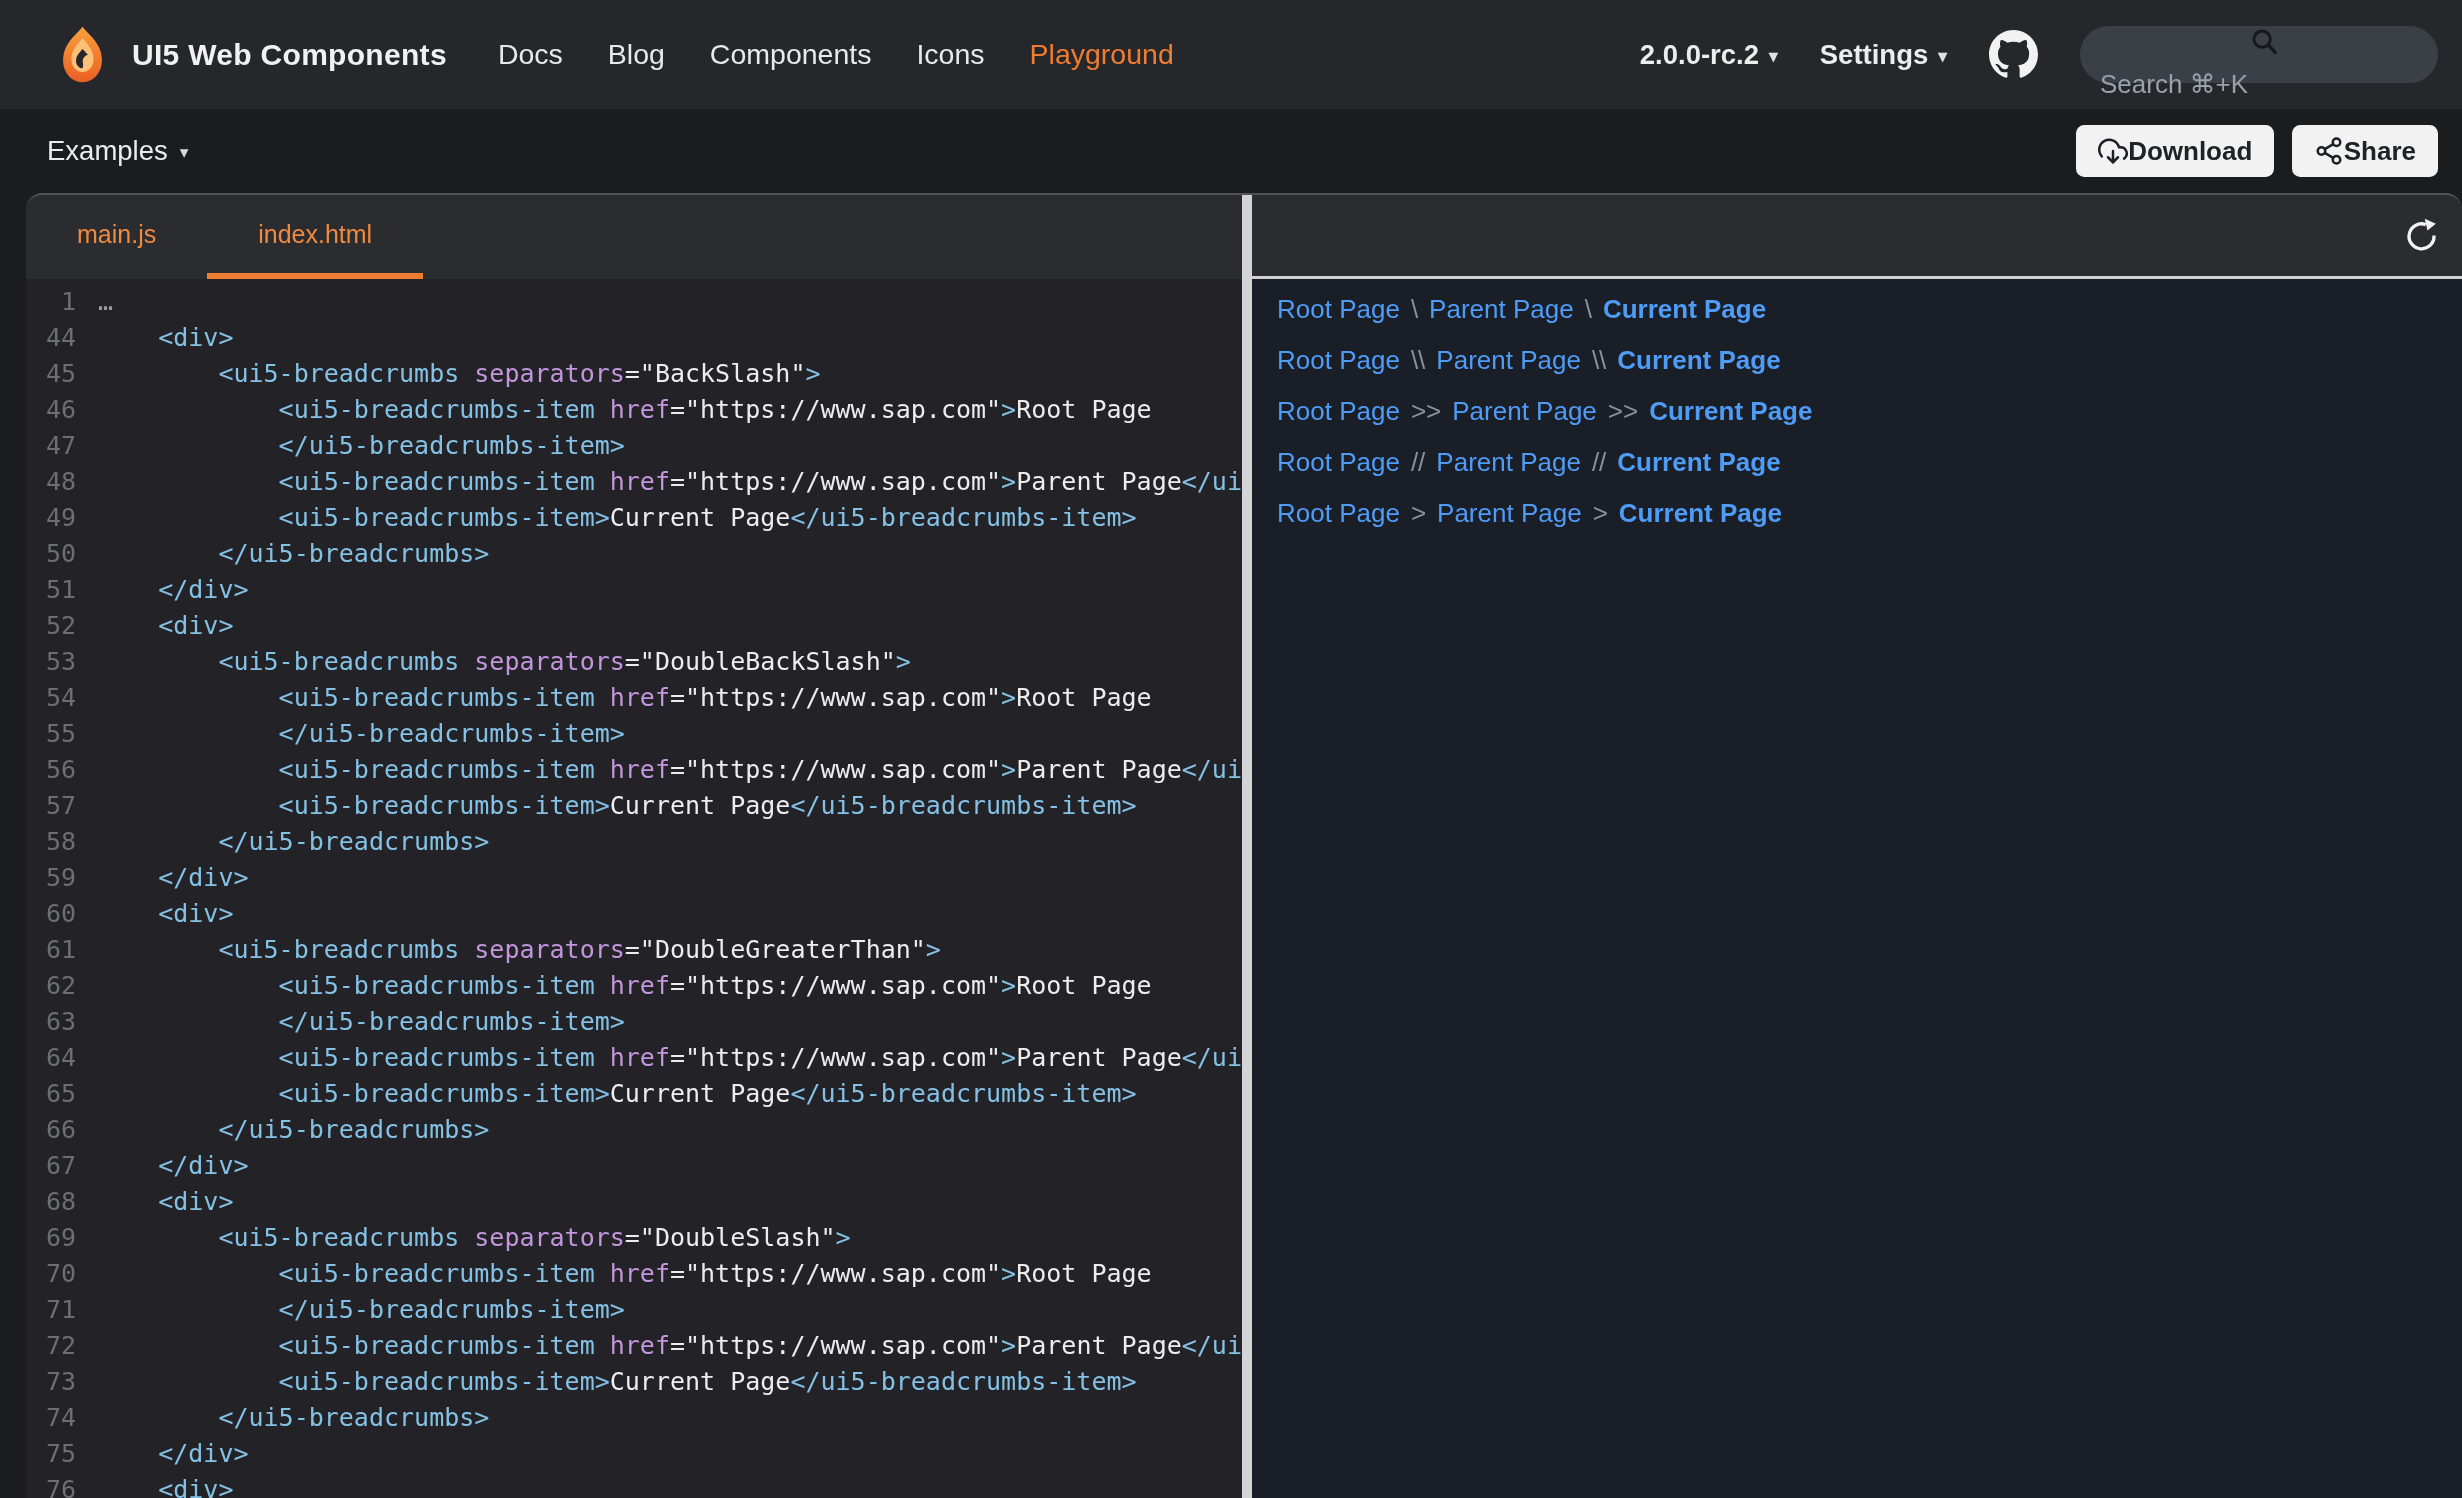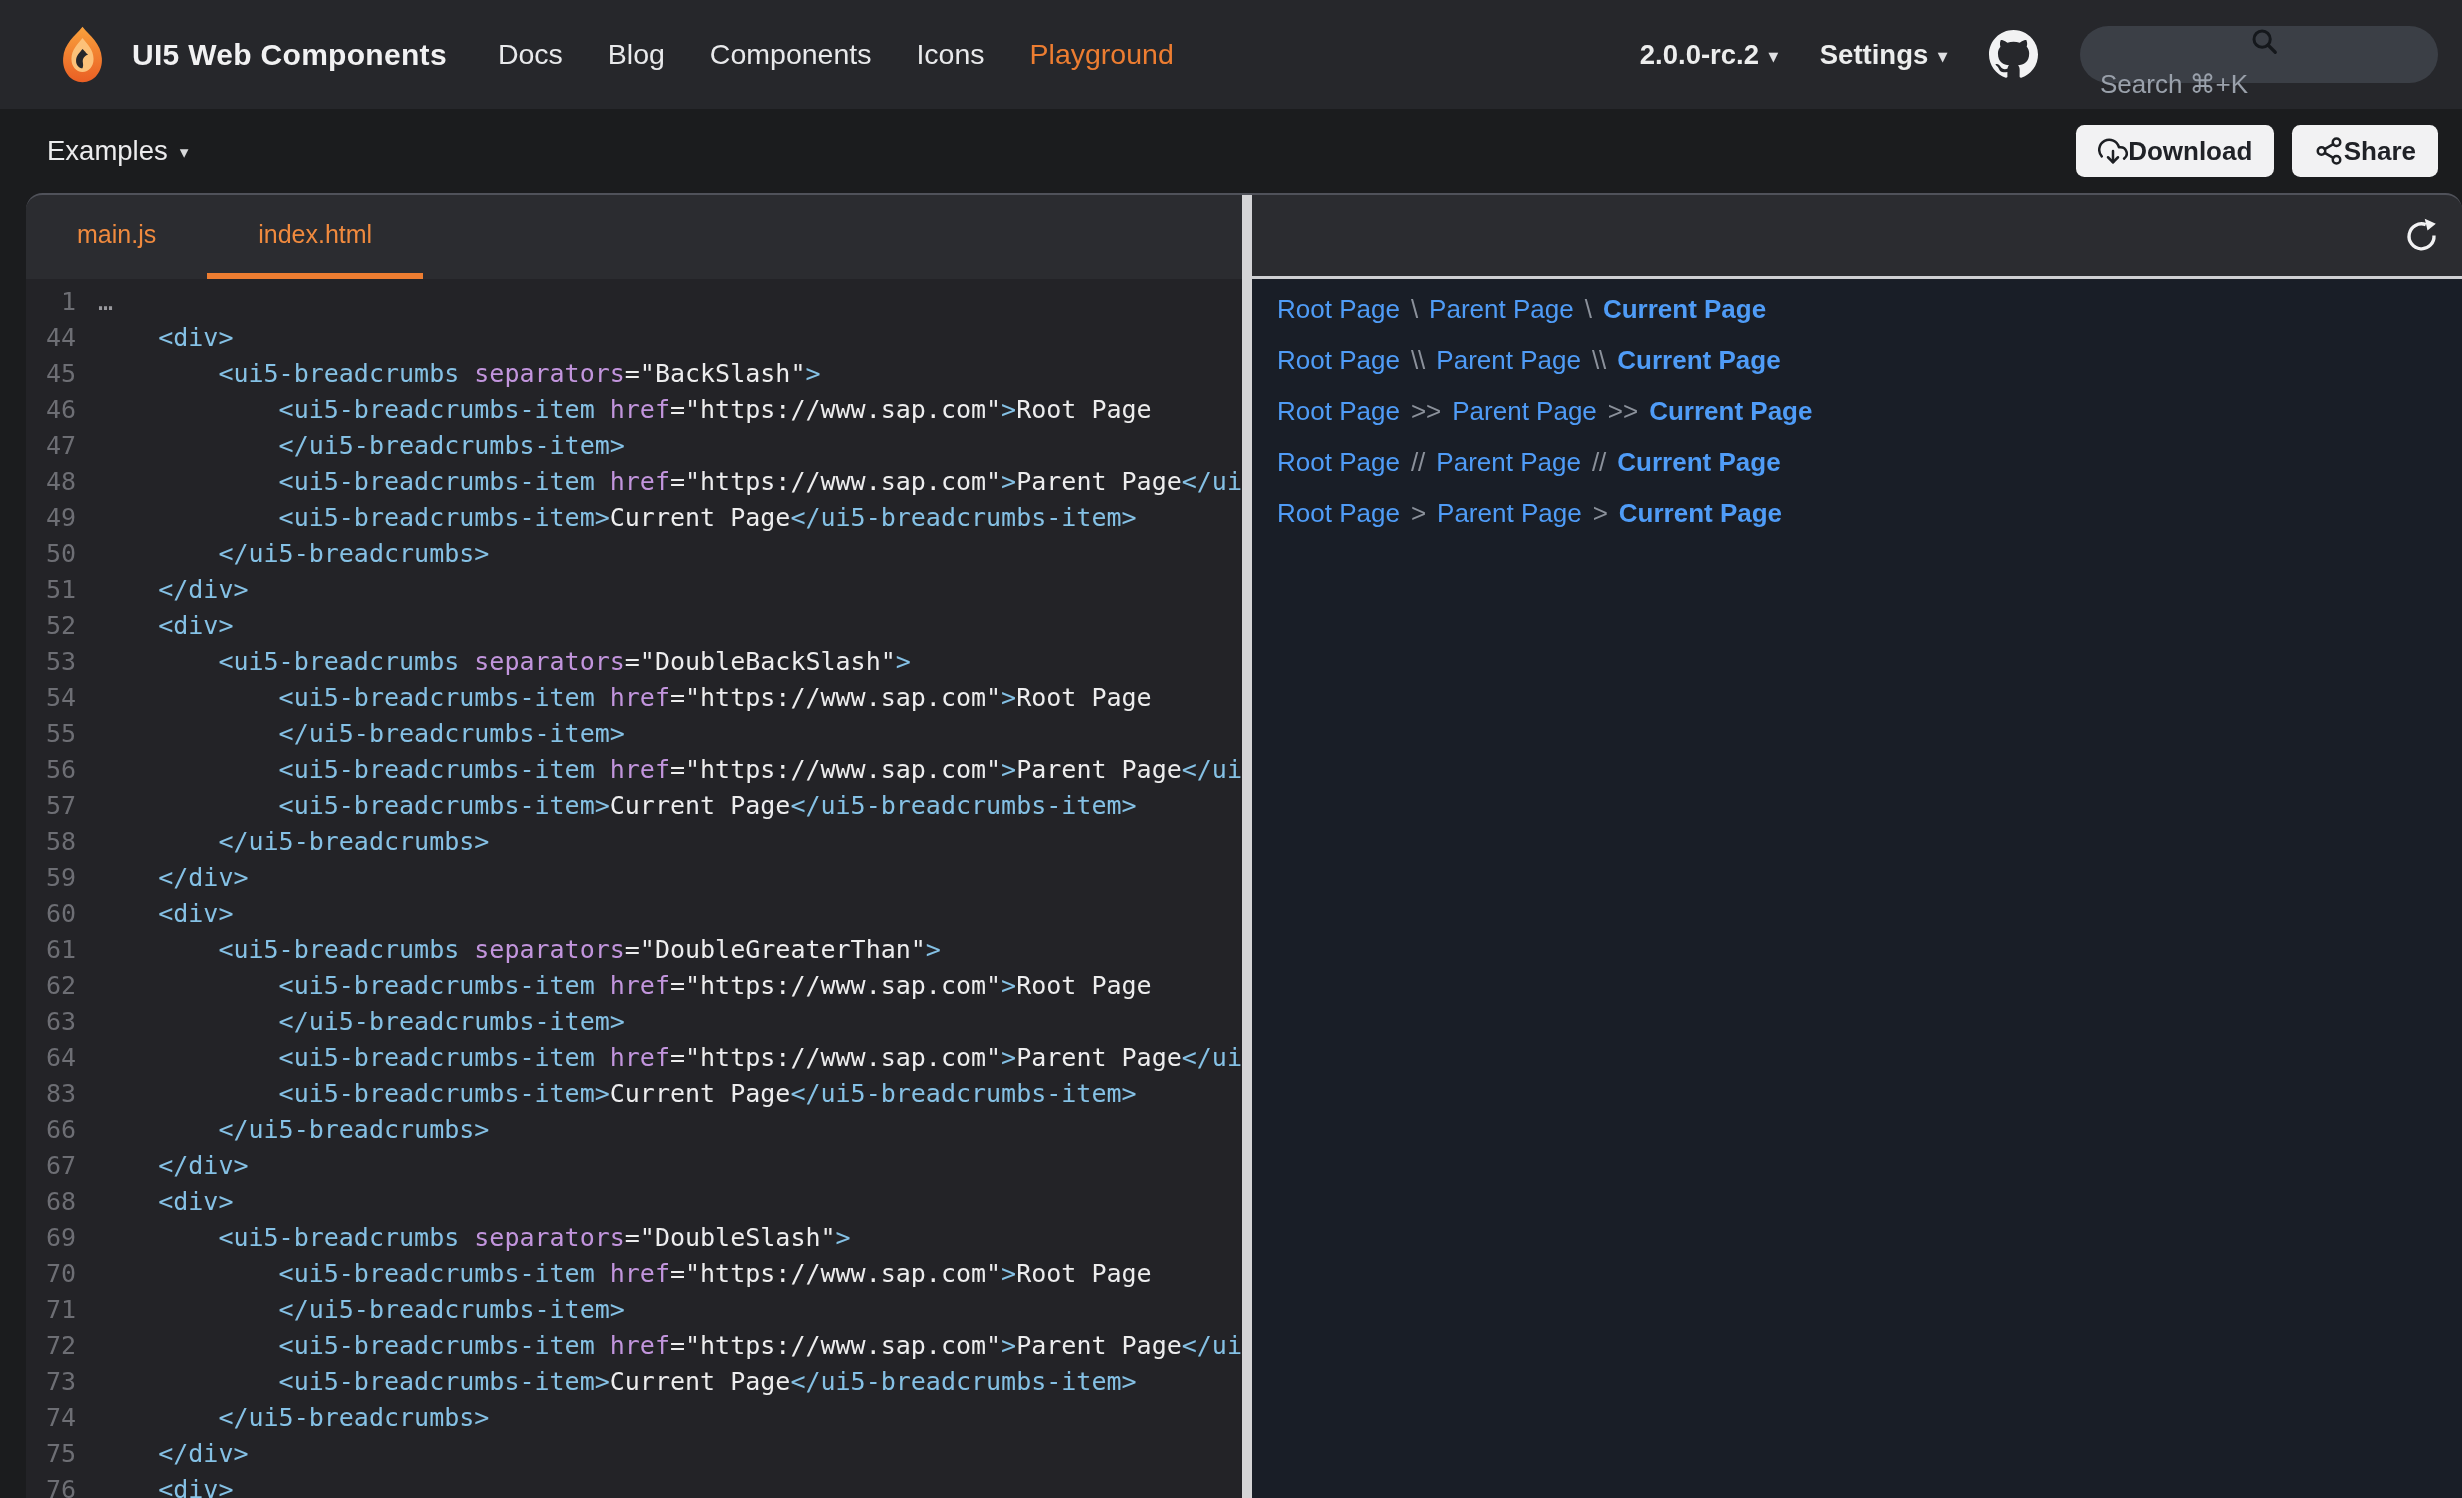--- a/index.html
+++ b/index.html
@@ -298,21 +298,21 @@
           <span class="ln">63</span>
           <span class="code-text"><span class="tok-tag">            &lt;/ui5-breadcrumbs-item&gt;</span></span>
         </div>
 
         <div class="code-line">
           <span class="ln">64</span>
           <span class="code-text"><span class="tok-tag">            &lt;ui5-breadcrumbs-item </span><span class="tok-attr">href</span><span class="tok-plain">="https://www.sap.com"</span><span class="tok-tag">&gt;</span><span class="tok-plain">Parent Page</span><span class="tok-tag">&lt;/ui5-breadcrumbs-item&gt;</span></span>
         </div>
 
         <div class="code-line">
-          <span class="ln">83</span>
+          <span class="ln">65</span>
           <span class="code-text"><span class="tok-tag">            &lt;ui5-breadcrumbs-item&gt;</span><span class="tok-plain">Current Page</span><span class="tok-tag">&lt;/ui5-breadcrumbs-item&gt;</span></span>
         </div>
 
         <div class="code-line">
           <span class="ln">66</span>
           <span class="code-text"><span class="tok-tag">        &lt;/ui5-breadcrumbs&gt;</span></span>
         </div>
 
         <div class="code-line">
           <span class="ln">67</span>

